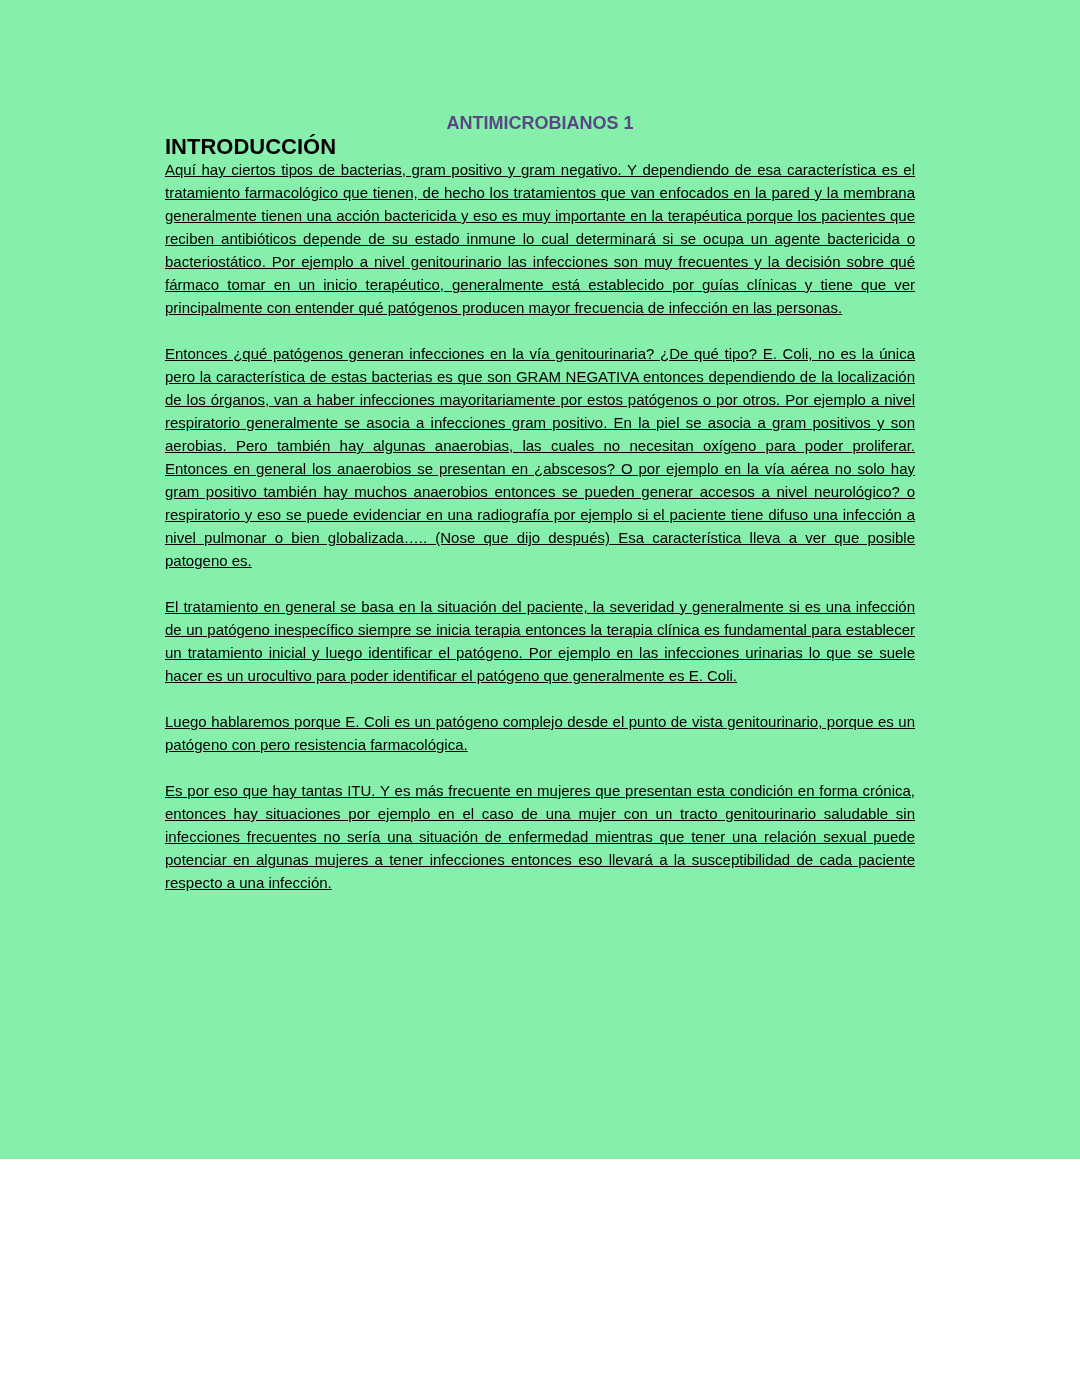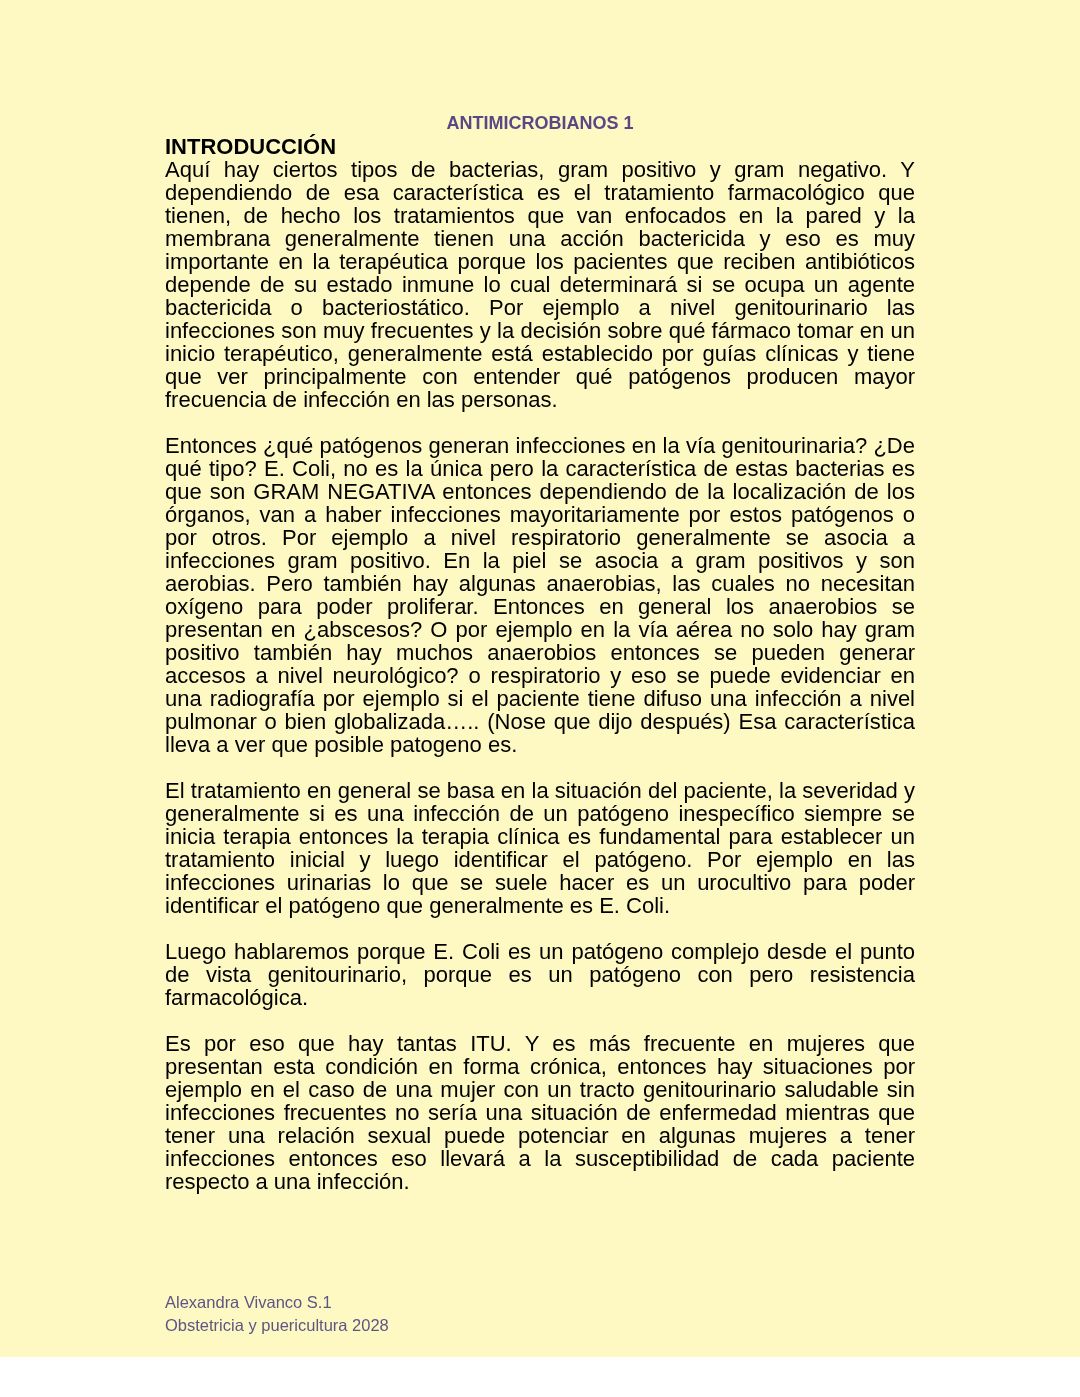--- a/index.html
+++ b/index.html
@@ -3,22 +3,22 @@
 <meta charset="utf-8">
 <style>
   html, body {
     margin: 0;
     padding: 0;
     background: #ffffff;
   }
   .page {
     position: relative;
     width: 1080px;
-    height: 1357px;
-    background: #fef9c3;
+    height: 1159px;
+    background: #86efac;
     font-family: "Liberation Sans", sans-serif;
     color: #000000;
     overflow: hidden;
   }
   .content {
     position: absolute;
     left: 165px;
     top: 112px;
     width: 750px;
   }
@@ -32,24 +32,25 @@
   }
   .doc-heading {
     margin: 0;
     font-weight: bold;
     font-size: 22px;
     line-height: 23px;
     color: #000000;
   }
   .content p.body-par {
     margin: 0 0 23px 0;
-    font-size: 22px;
+    font-size: 15px;
     line-height: 23px;
     text-align: justify;
     color: #000000;
+    text-decoration: underline;
   }
   .content p.body-par:last-child {
     margin-bottom: 7px;
   }
   .footer {
     position: absolute;
     left: 165px;
     top: 1291px;
     width: 750px;
     color: #5D5583;

